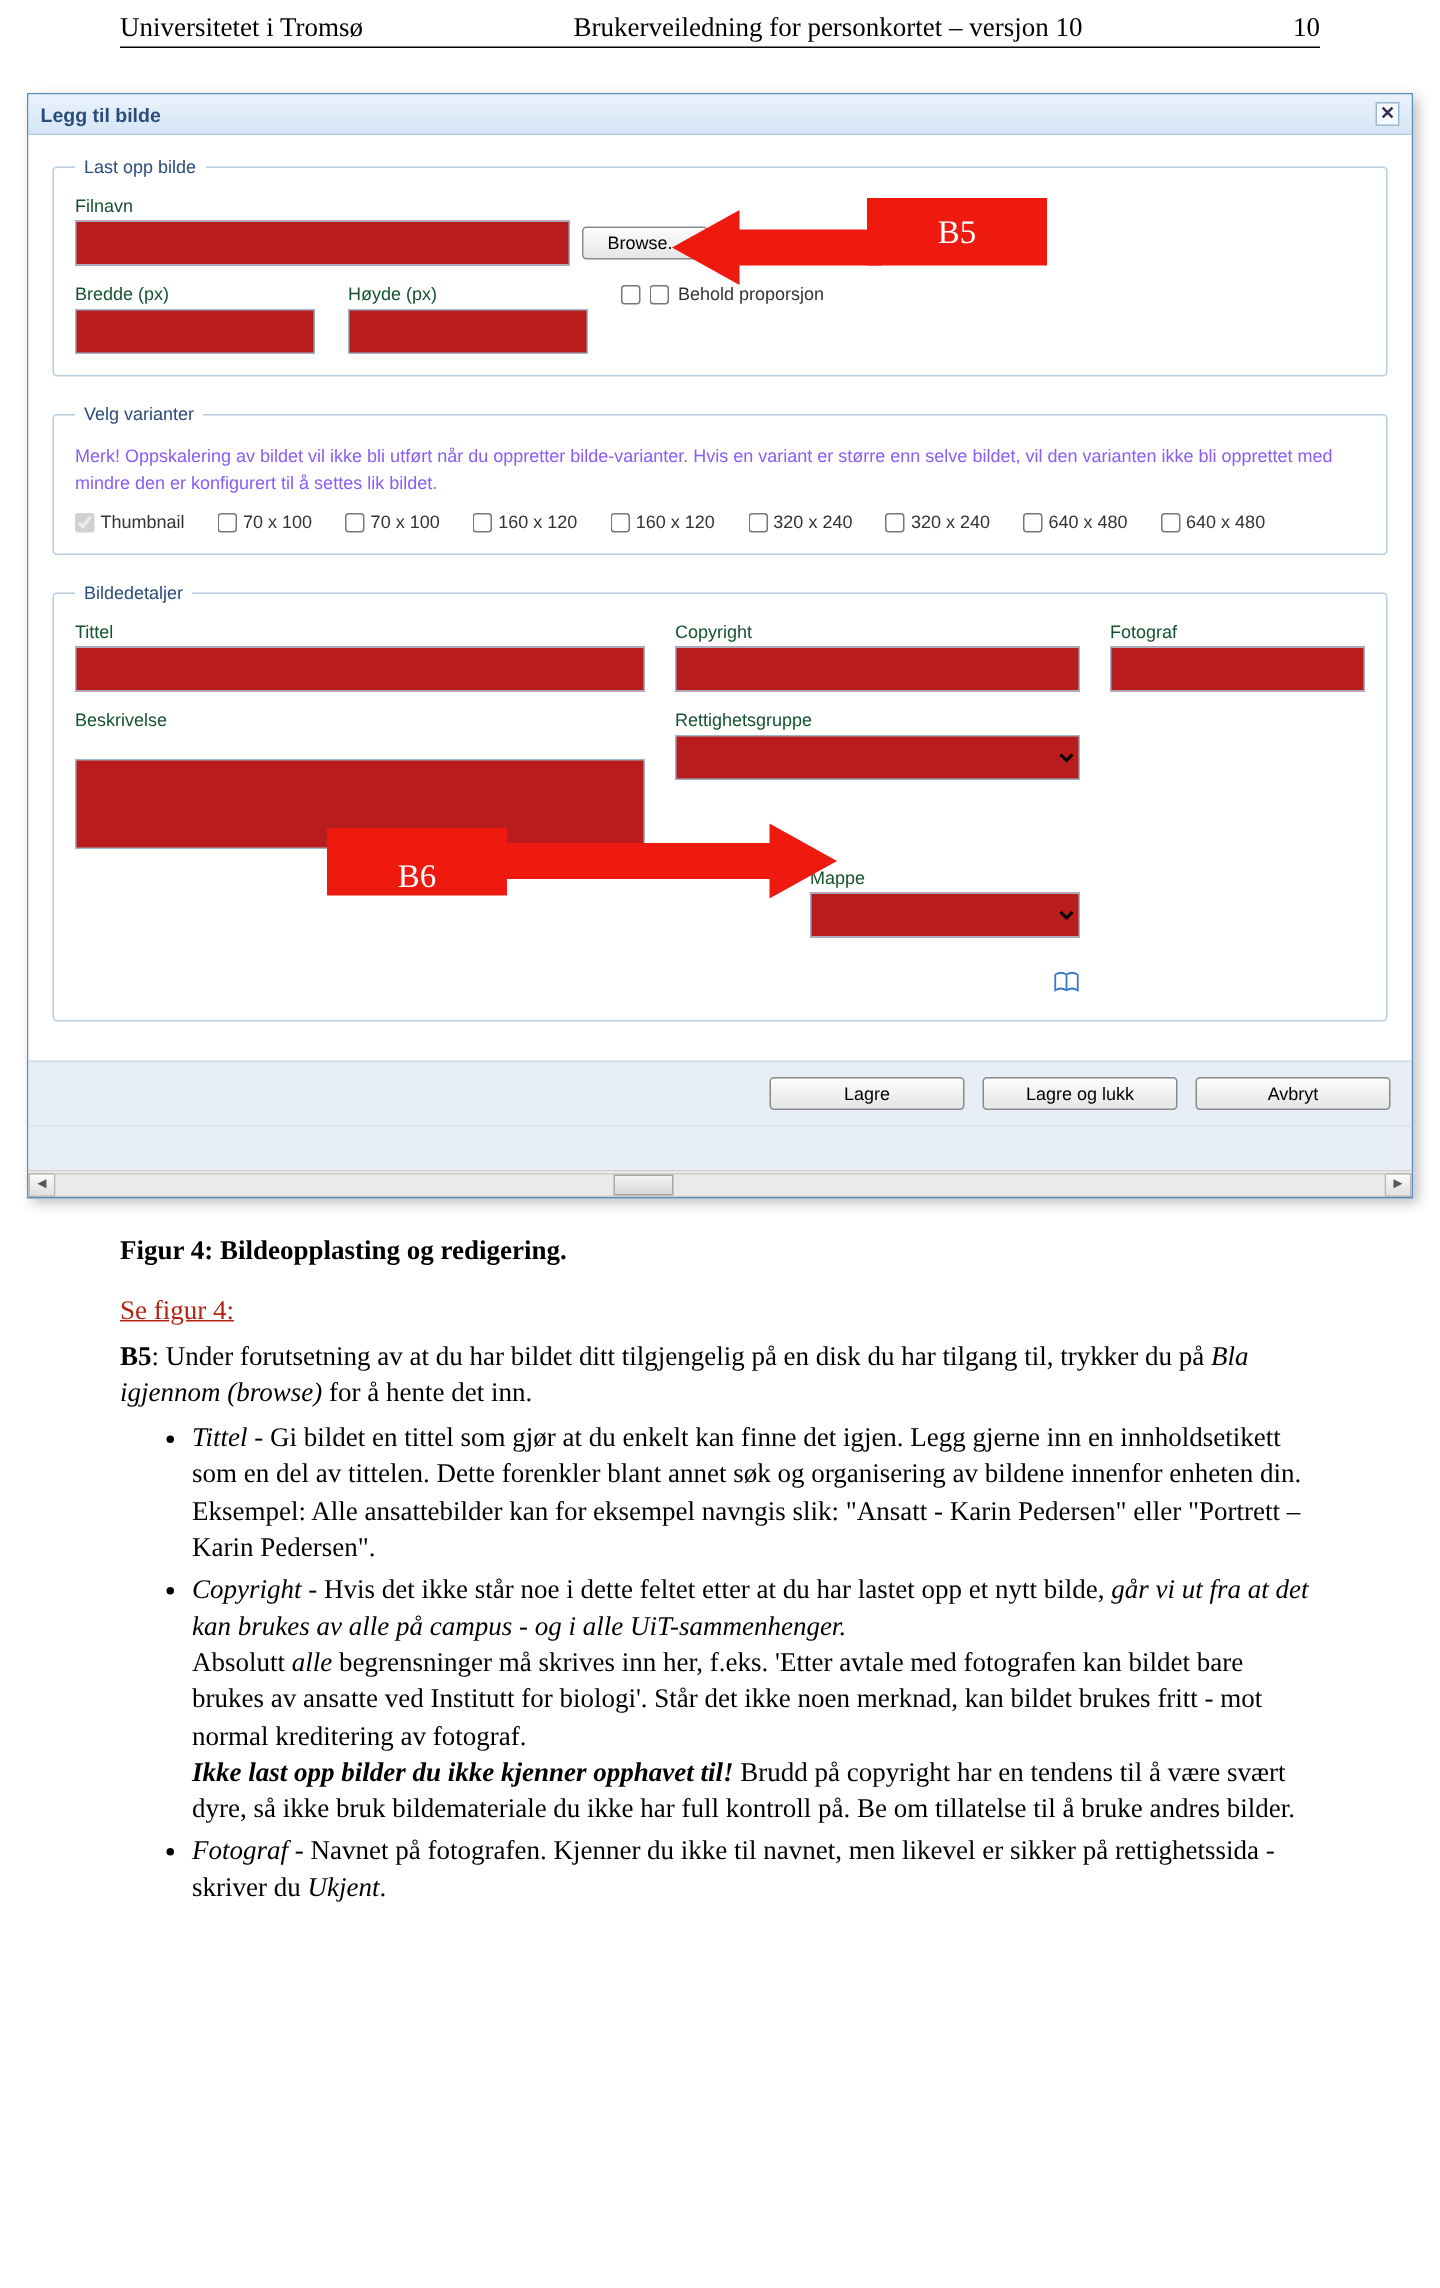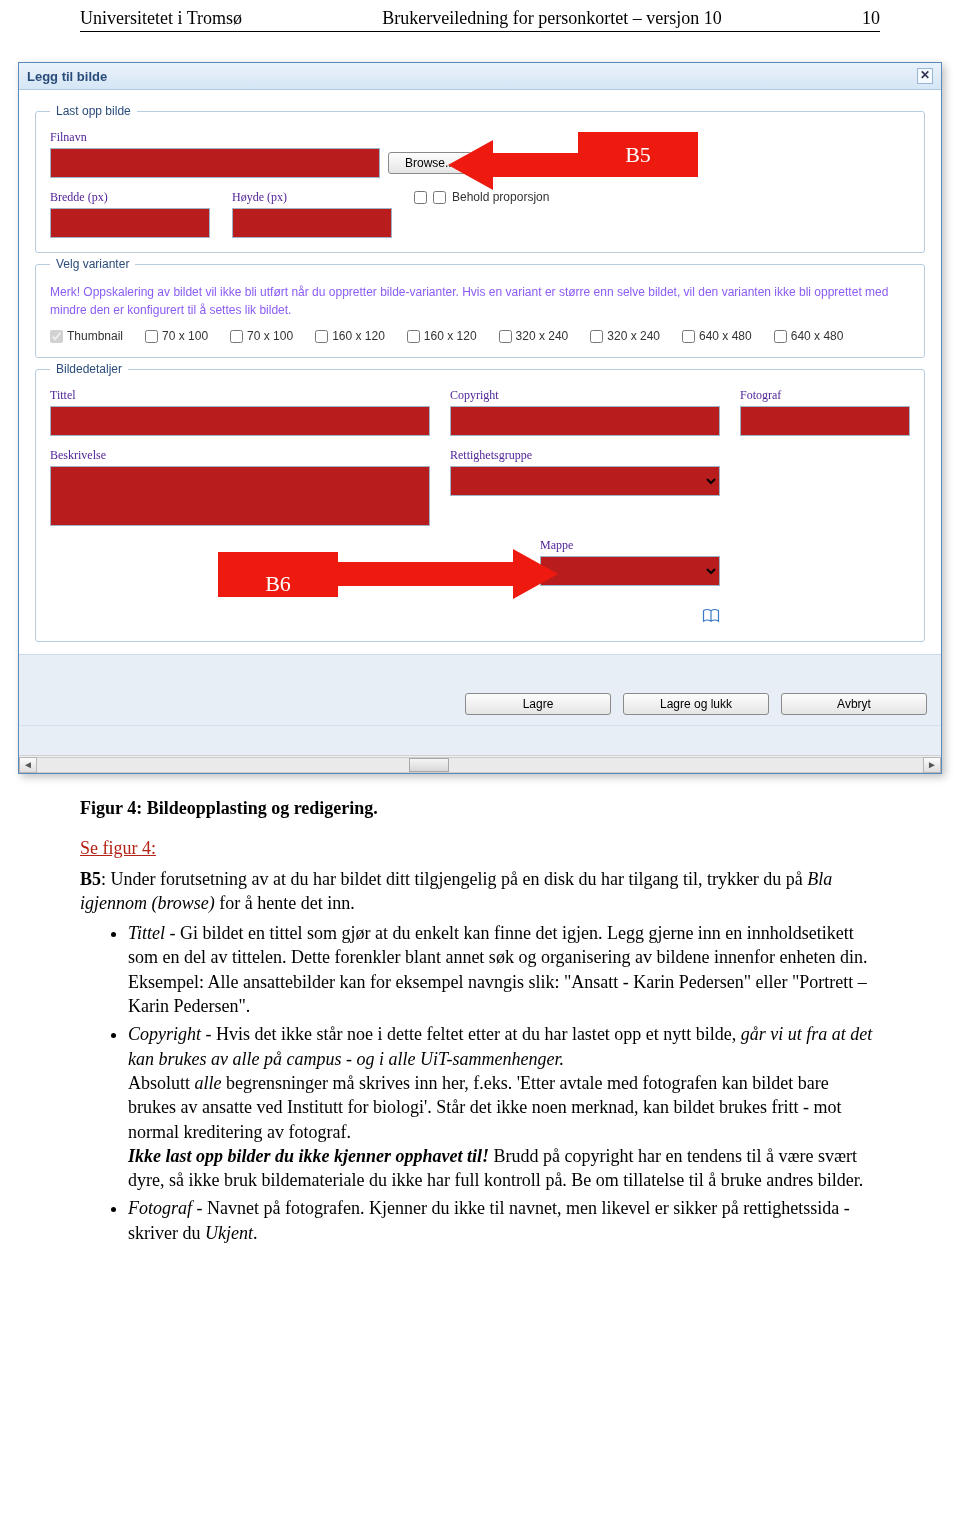--- a/index.html
+++ b/index.html
@@ -48,69 +48,68 @@
     line-height: 12px;
     font-size: 12px;
     color: #335;
     cursor: pointer;
   }
   .dlg-body { padding: 14px 16px 8px 16px; background: #fff; }
   fieldset.panel {
     border: 1px solid #b8cce0;
     border-radius: 3px;
     padding: 12px 14px 14px 14px;
-    margin-bottom: 4px;
+    margin-bottom: 18px;
     position: relative;
   }
   fieldset.panel > legend {
     padding: 0 6px;
     color: #2a4c7a;
     font-size: 12px;
   }
   .row { display: flex; gap: 22px; align-items: flex-start; }
   .col { display: flex; flex-direction: column; }
   label.fld {
     font-size: 12px;
-    color: #4c1d95;
+    color: #14532d;
     margin-bottom: 3px;
-    font-family: Liberation Serif, serif;
   }
   input.tbox, select.sbox {
     border: 1px solid #a0b4c8;
     background: #b91c1c;
     height: 22px;
     padding: 14px 4px;
     font-size: 12px;
   }
   .btn {
     background: linear-gradient(#fdfdfd, #e5e5e5);
     border: 1px solid #8a8a8a;
     border-radius: 3px;
     padding: 3px 16px;
     font-size: 12px;
     cursor: pointer;
   }
-  .btn-wide { width: 146px; margin-top: 28px; }
+  .btn-wide { width: 130px; }
   .checkbox-row {
     display: flex;
     flex-wrap: wrap;
     gap: 18px 22px;
     align-items: center;
     font-size: 12px;
     color: #333;
     margin-top: 4px;
   }
   .checkbox-row label { display: inline-flex; align-items: center; gap: 4px; }
   .merk-text { color: #8b5cf6; font-size: 12px; line-height: 1.5; margin-bottom: 10px; }
   .details-grid {
     display: grid;
     grid-template-columns: 1fr 270px 170px;
     gap: 12px 20px;
   }
-  .beskr { grid-column: 1; }
+  .beskr { grid-column: 1; gap: 16px; }
   .rett { grid-column: 2; }
   .mappe { grid-column: 2; display:flex; align-items:flex-end; gap:22px;}
   .action-bar {
     background: #e8eef6;
     border-top: 1px solid #cdd9e8;
     padding: 10px 14px;
     display: flex;
     justify-content: flex-end;
     gap: 12px;
   }

